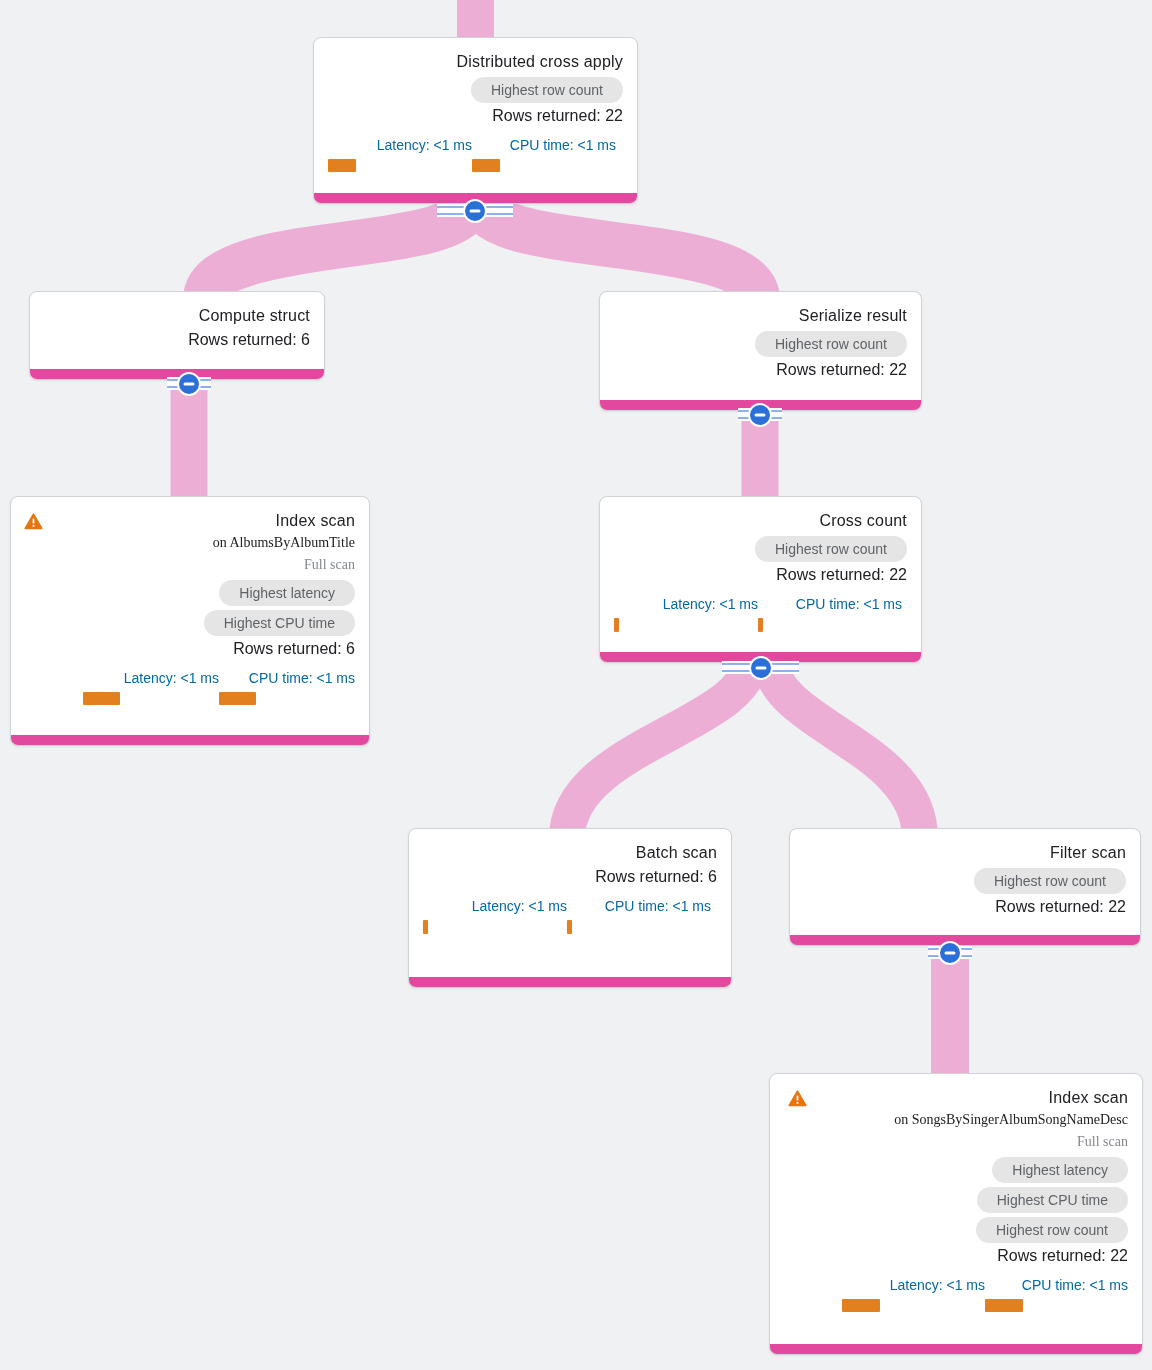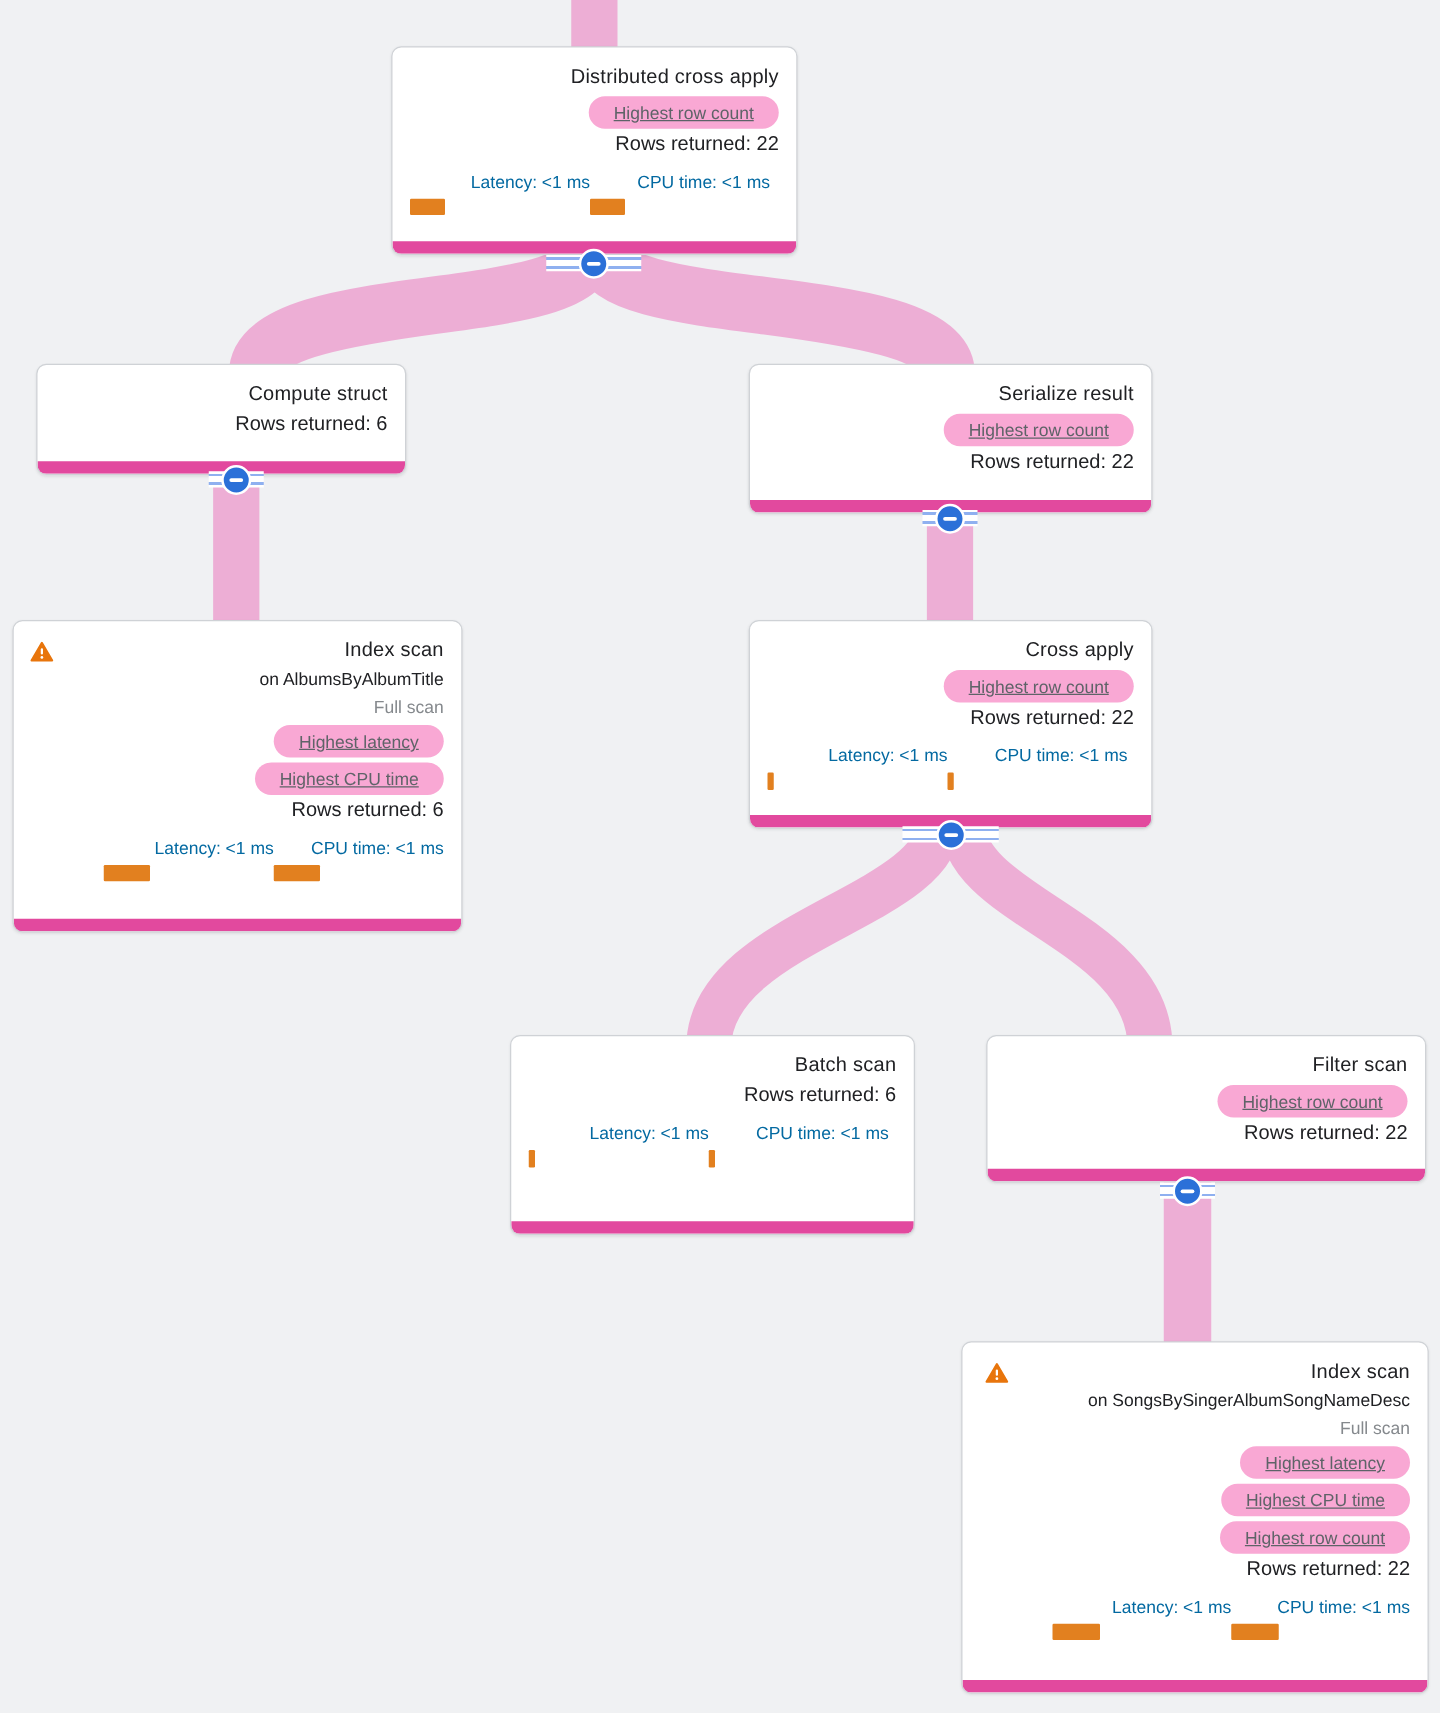--- a/index.html
+++ b/index.html
@@ -5,25 +5,25 @@
   html,body{margin:0;padding:0;background:#f0f1f3;font-family:"Liberation Sans",sans-serif;}
   .canvas{position:relative;width:1152px;height:1370px;background:#f0f1f3;overflow:hidden;}
   svg.edges{position:absolute;left:0;top:0;z-index:0;}
   .edge{fill:none;stroke:#edaed5;}
 
   .node{position:absolute;background:#ffffff;border:1px solid #cfd2d6;border-radius:8px;
         box-shadow:0 1px 2px rgba(60,64,67,.10);z-index:1;box-sizing:border-box;overflow:hidden;}
   .node-body{padding:13px 14px 0 14px;text-align:right;}
   .node-body.indented{padding-left:72px;}
   .node-title{font-size:16px;font-weight:500;color:#202124;line-height:22px;letter-spacing:.2px;}
-  .sub{font-size:14px;line-height:22px;color:#202124;}
+  .sub{font-size:14px;line-height:22px;color:#202124;font-family:Liberation Serif, serif;}
   .sub.muted{color:#85898d;}
   .badge-row{margin:4px 0 2px 0;}
-  .badge{display:inline-block;background:#f9a8d4;color:#5f6368;font-size:14px;line-height:26px;
-         padding:0 20px;border-radius:13px;white-space:nowrap;text-decoration:underline;}
+  .badge{display:inline-block;background:#e5e5e5;color:#5f6368;font-size:14px;line-height:26px;
+         padding:0 20px;border-radius:13px;white-space:nowrap;}
   .rows{font-size:16px;line-height:22px;color:#202124;margin-top:2px;}
   .metrics{display:flex;margin-top:8px;}
   .metric{width:144px;}
   .metric-label{font-size:14px;line-height:20px;color:#0369a1;white-space:nowrap;}
   .bar{height:13px;background:#e2801f;margin-top:4px;border-radius:1px;}
   .node-accent{position:absolute;left:0;right:0;bottom:0;height:10px;background:#e2499e;}
 
   .warning{position:absolute;left:13px;top:16px;width:19px;height:17px;}
 
   .collapse{position:absolute;height:13px;z-index:2;cursor:pointer;
@@ -107,21 +107,21 @@
           <div class="metric-label">CPU time: &lt;1 ms</div>
           <div class="bar" style="width:37px"></div>
         </div>
       </div>
     </div>
     <div class="node-accent"></div>
   </div>
 
   <div class="node" style="left:599px;top:496px;width:323px;height:167px">
     <div class="node-body">
-      <div class="node-title">Cross apply</div>
+      <div class="node-title">Cross count</div>
       <div class="badge-row"><span class="badge">Highest row count</span></div>
       <div class="rows">Rows returned: 22</div>
       <div class="metrics">
         <div class="metric">
           <div class="metric-label">Latency: &lt;1 ms</div>
           <div class="bar" style="width:5px;height:14px"></div>
         </div>
         <div class="metric">
           <div class="metric-label">CPU time: &lt;1 ms</div>
           <div class="bar" style="width:5px;height:14px"></div>

